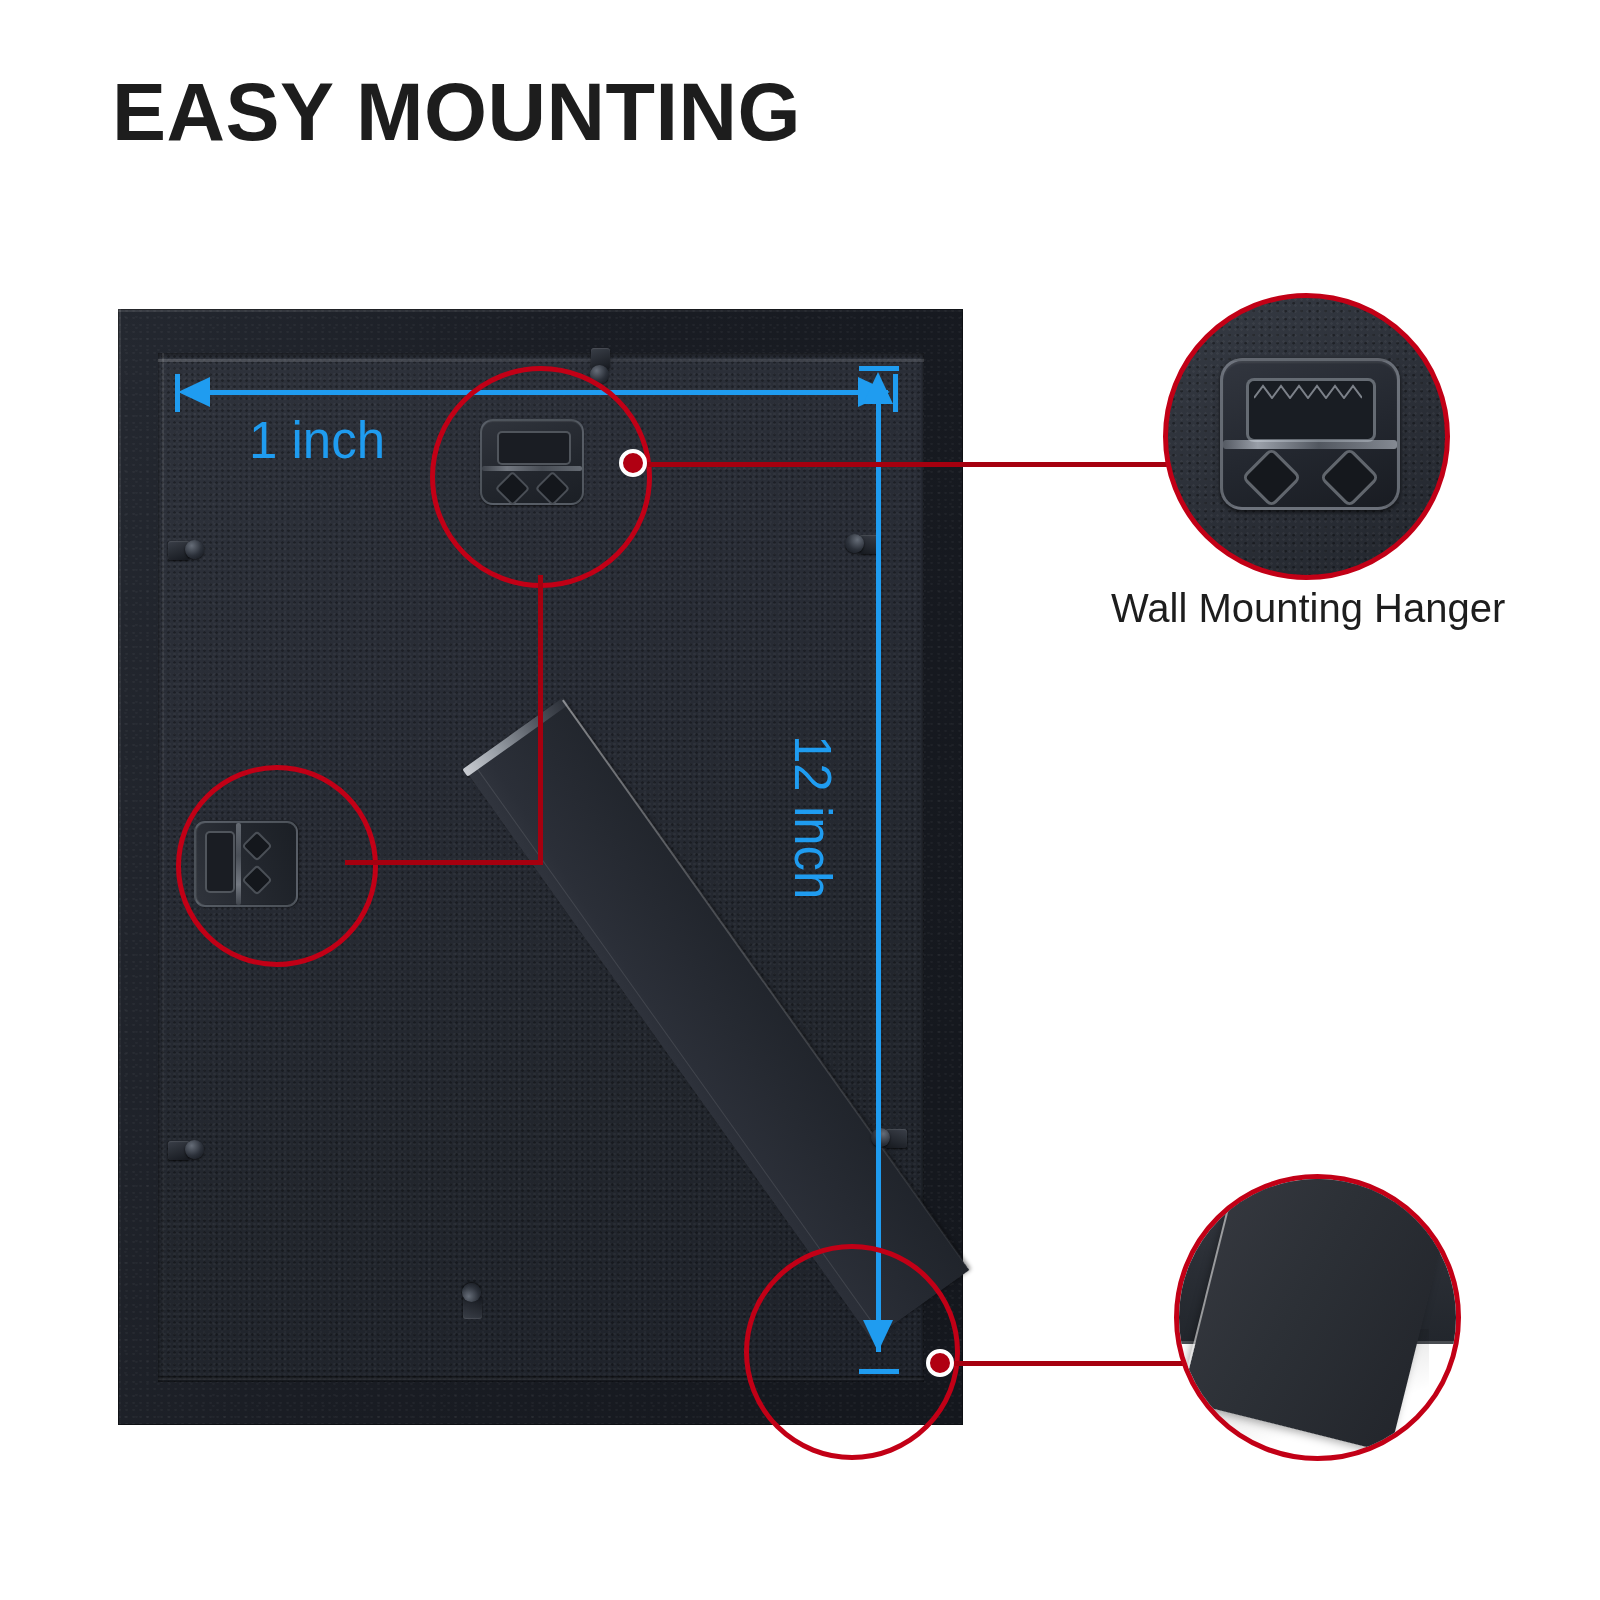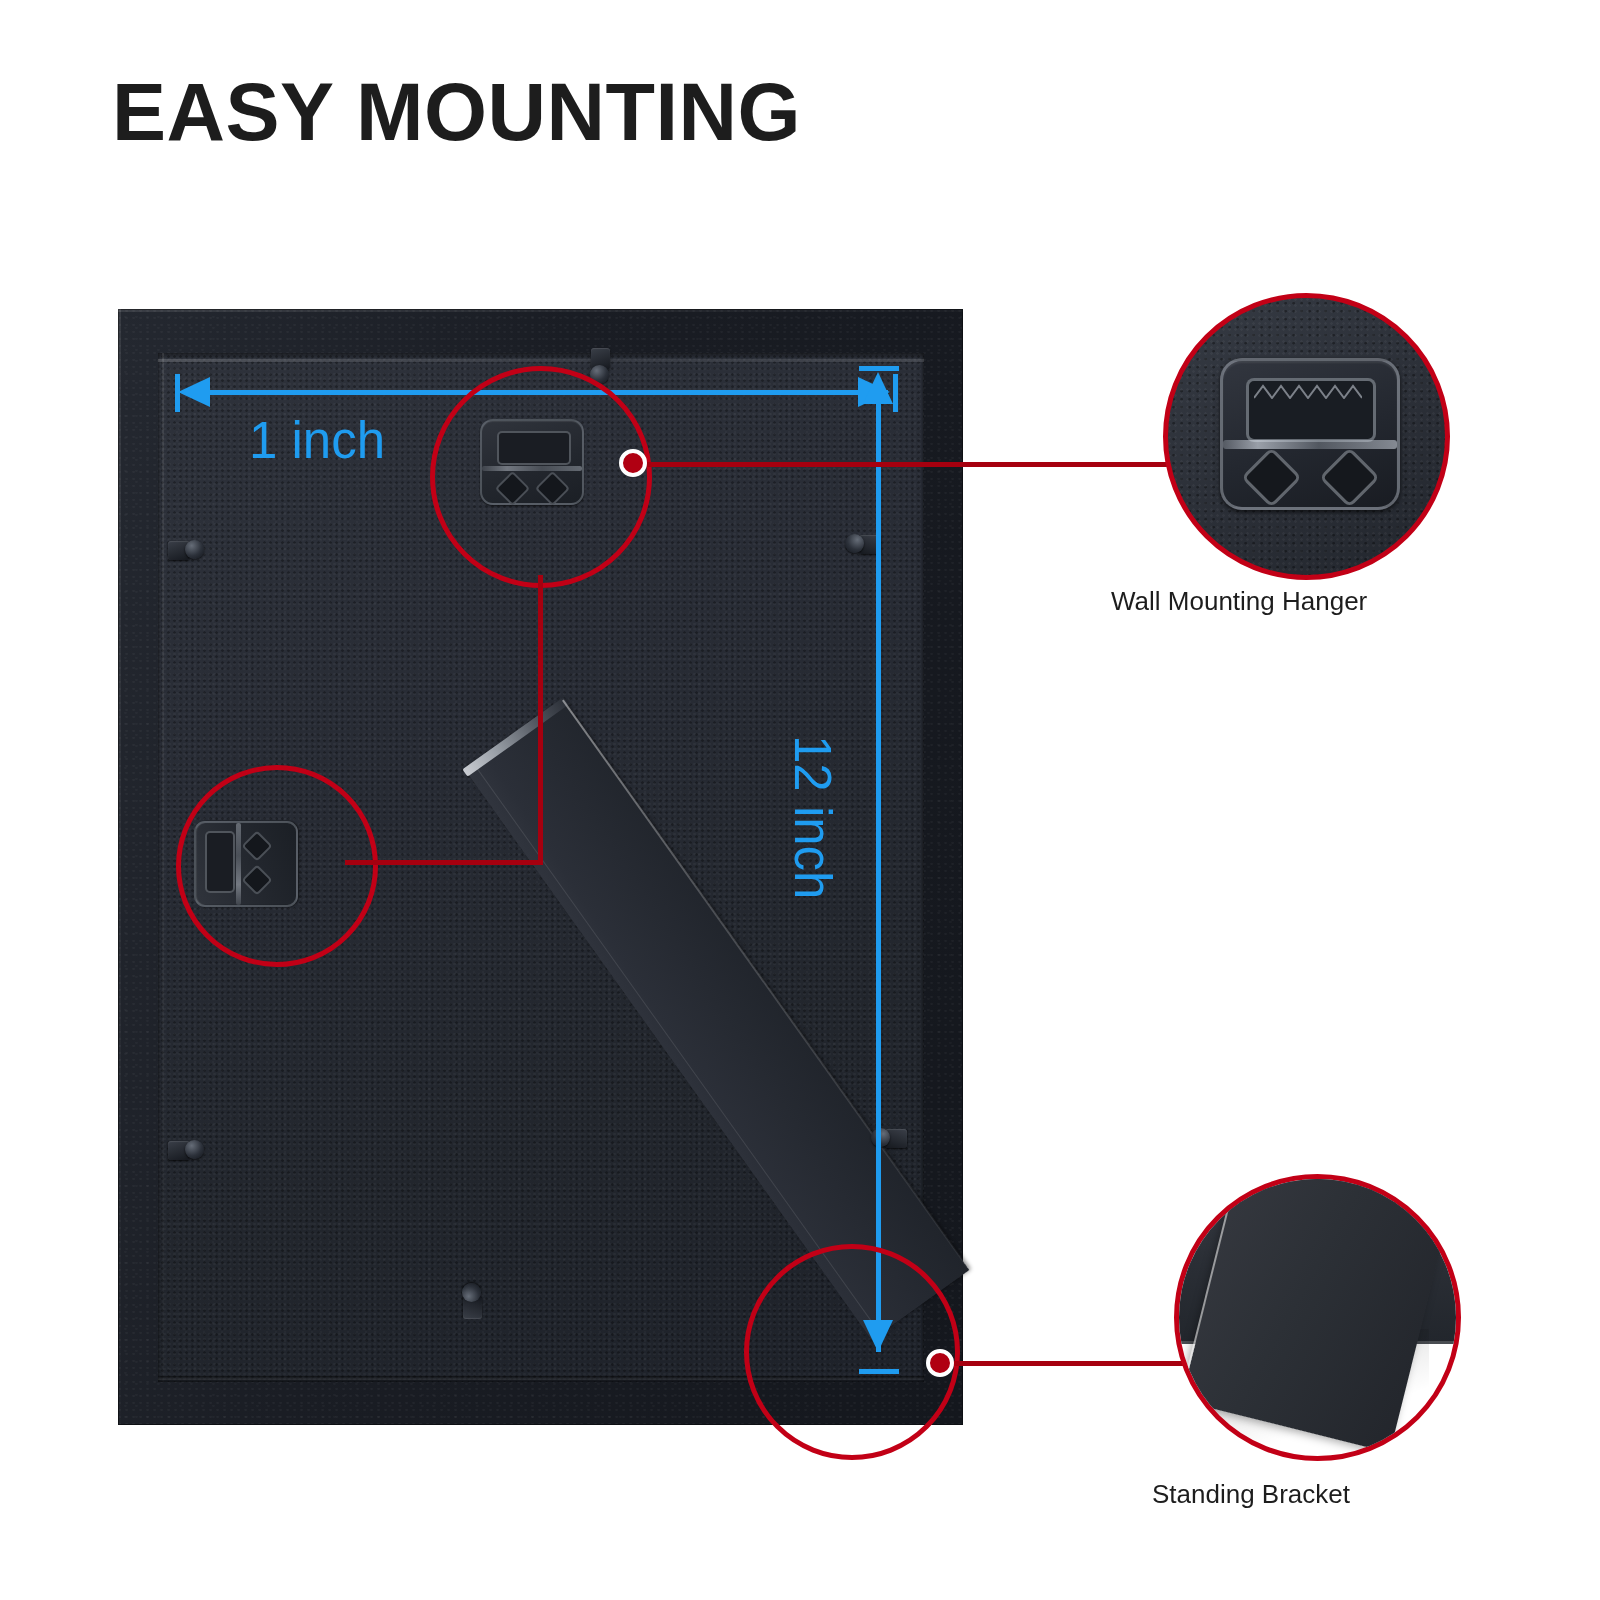--- a/index.html
+++ b/index.html
@@ -150,21 +150,21 @@
   .br-darkfield:after{content:"";position:absolute;left:0;right:0;bottom:0;height:3px;
         background:rgba(255,255,255,.18);}
   .br-panel{position:absolute;left:34px;top:-38px;width:215px;height:290px;
         transform:rotate(14deg);transform-origin:50% 50%;
         background:linear-gradient(105deg,#35383f 0%,#2c3036 45%,#23262c 100%);
         box-shadow:-3px 2px 10px rgba(0,0,0,.35);}
   .br-panel .hi{position:absolute;left:-2px;top:0;bottom:0;width:2px;background:rgba(255,255,255,.55);}
   .br-shadow{position:absolute;left:20px;top:150px;width:230px;height:120px;
         background:linear-gradient(160deg,rgba(0,0,0,.22),rgba(0,0,0,0) 70%);}
 
-  .inset-caption{position:absolute;font-size:26px;line-height:1;color:#1d1d1d;
+  .inset-caption{position:absolute;font-size:40px;line-height:1;color:#1d1d1d;
         font-weight:400;white-space:nowrap;}
 </style>
 </head>
 <body>
 
 <div id="stage">
 
   <div class="title">EASY MOUNTING</div>
 
   <div class="frame">
@@ -265,15 +265,14 @@
   </div>
   <div class="inset-caption" style="left:1111px;top:588px;">Wall Mounting Hanger</div>
 
   <div class="inset inset-bracket">
     <div class="br-darkfield"></div>
     <div class="br-shadow"></div>
     <div class="br-panel">
       <div class="hi"></div>
     </div>
   </div>
-  <div class="inset-caption" style="left:1152px;top:1481px;">Standing Bracket</div>
 
 </div>
 
 </body></html>

